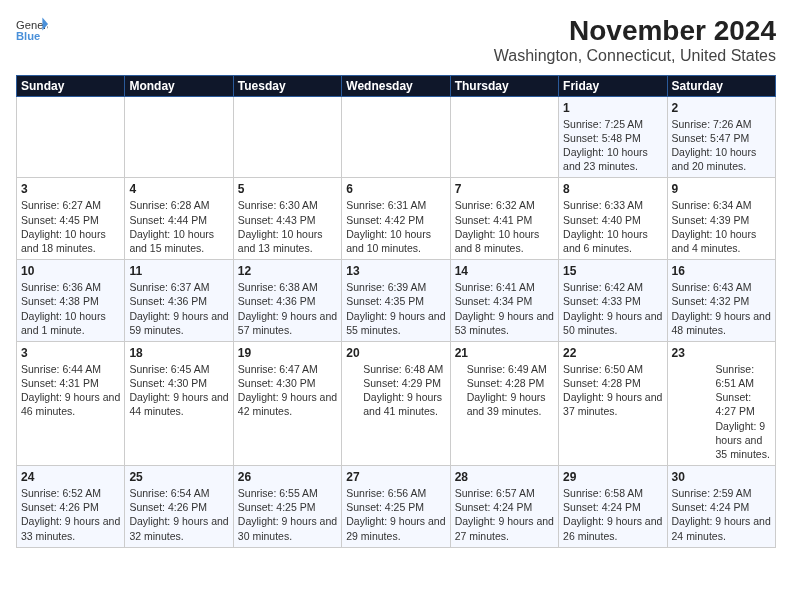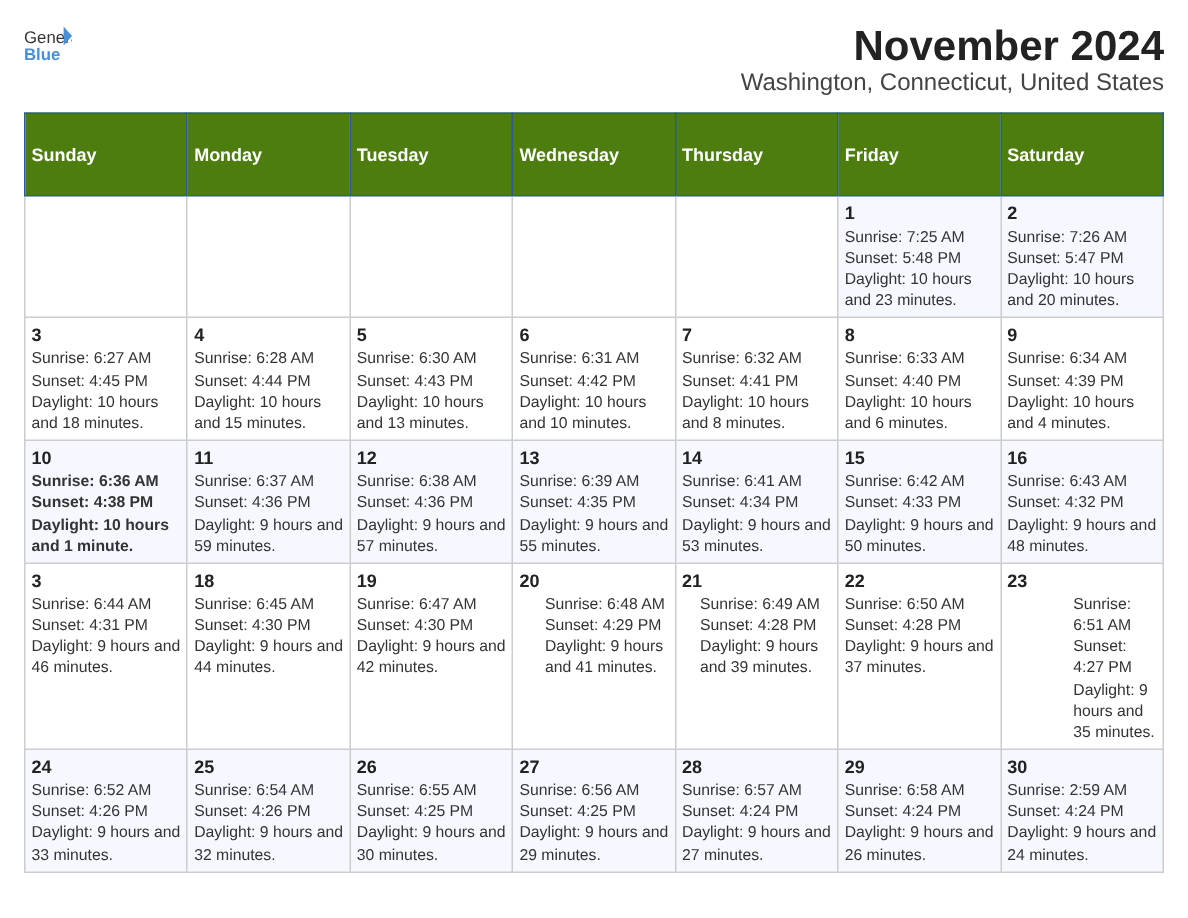--- a/index.html
+++ b/index.html
@@ -37,24 +37,24 @@
     .location-title {
       font-size: 16px;
       color: #444;
     }
     .calendar {
       width: 100%;
       border-collapse: collapse;
       font-size: 11px;
     }
     .calendar thead th {
-      background-color: #4d7c0f;
+      background-color: #0f172a;
       color: #fff;
       font-weight: bold;
-      padding: 20px 4px;
+      padding: 3px 4px;
       text-align: left;
       font-size: 12px;
       border: 1px solid #2a5a9a;
     }
     .calendar tbody td {
       vertical-align: top;
       border: 1px solid #ccc;
       padding: 4px;
       width: 108px;
       min-height: 80px;
@@ -171,21 +171,21 @@
         <td>
           <span class="day-number">9</span>
           <div class="day-info" style="white-space: pre-line;">Sunrise: 6:34 AM
 Sunset: 4:39 PM
 Daylight: 10 hours and 4 minutes.</div>
         </td>
       </tr>
       <tr>
         <td>
           <span class="day-number">10</span>
-          <div class="day-info" style="white-space: pre-line; font-weight: bold;">Sunrise: 6:36 AM
+          <div class="day-info" style="white-space: pre-line;">Sunrise: 6:36 AM
 Sunset: 4:38 PM
 Daylight: 10 hours and 1 minute.</div>
         </td>
         <td>
           <span class="day-number">11</span>
           <div class="day-info" style="white-space: pre-line;">Sunrise: 6:37 AM
 Sunset: 4:36 PM
 Daylight: 9 hours and 59 minutes.</div>
         </td>
         <td>

